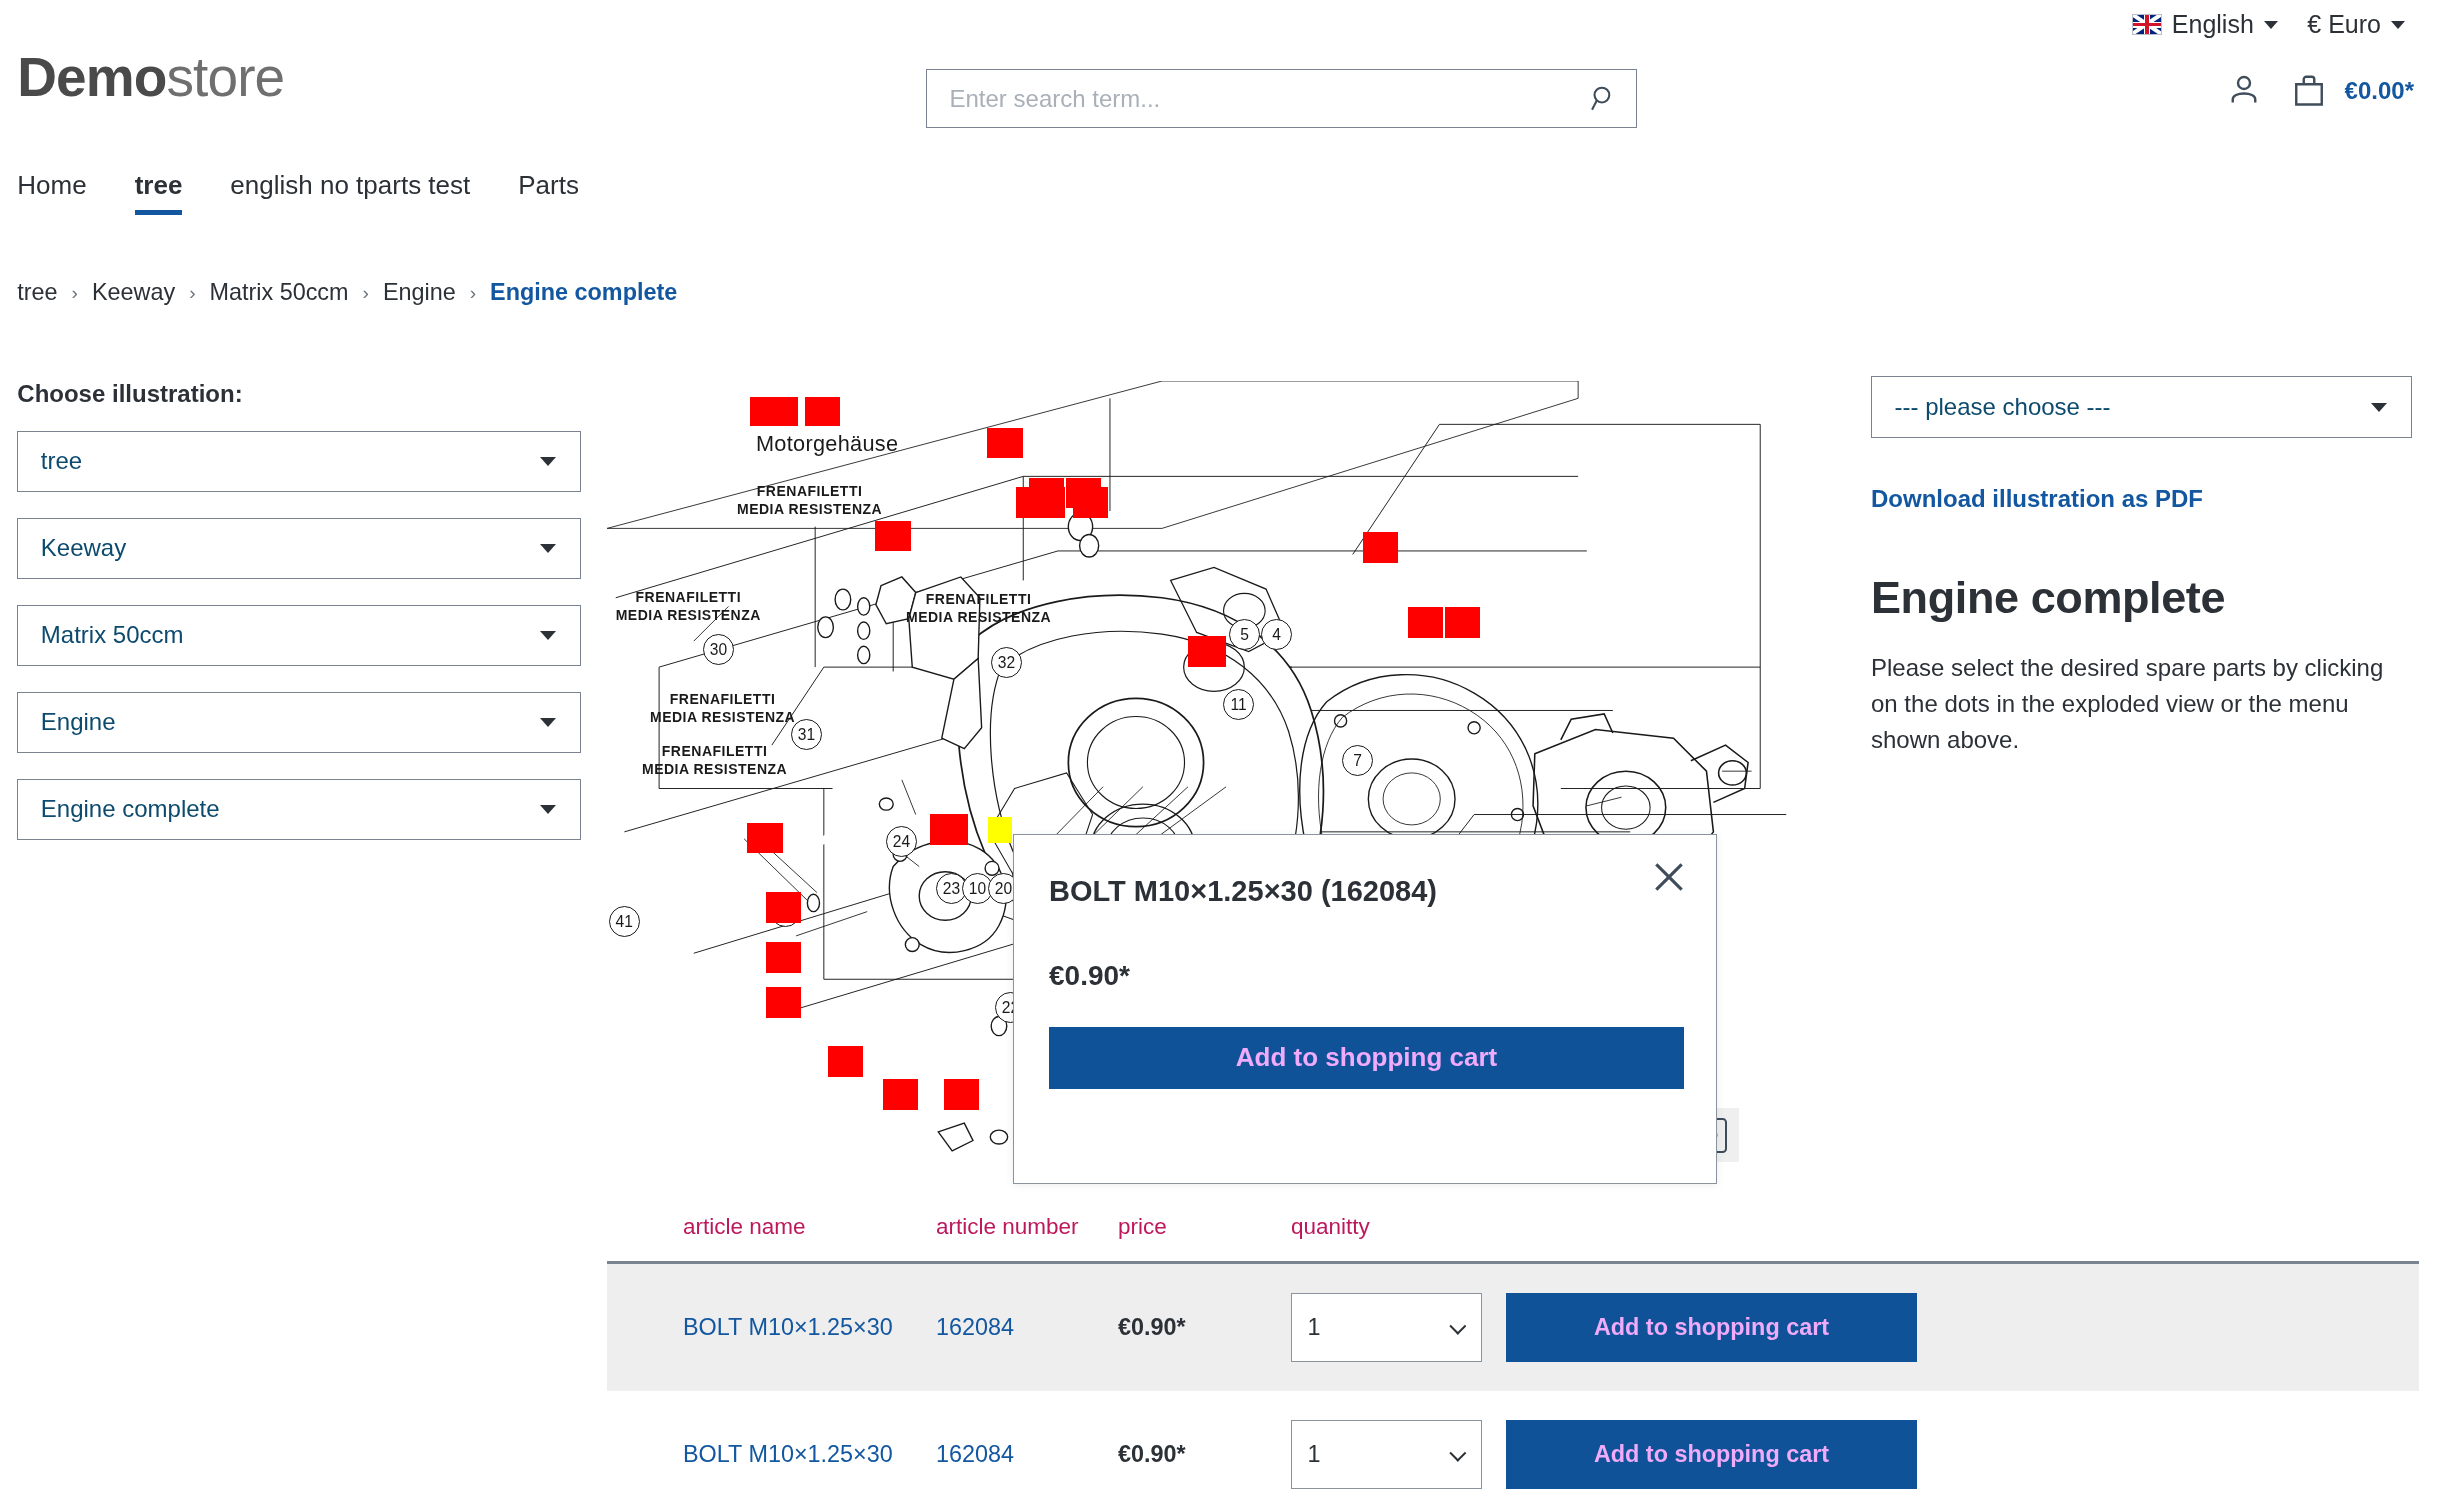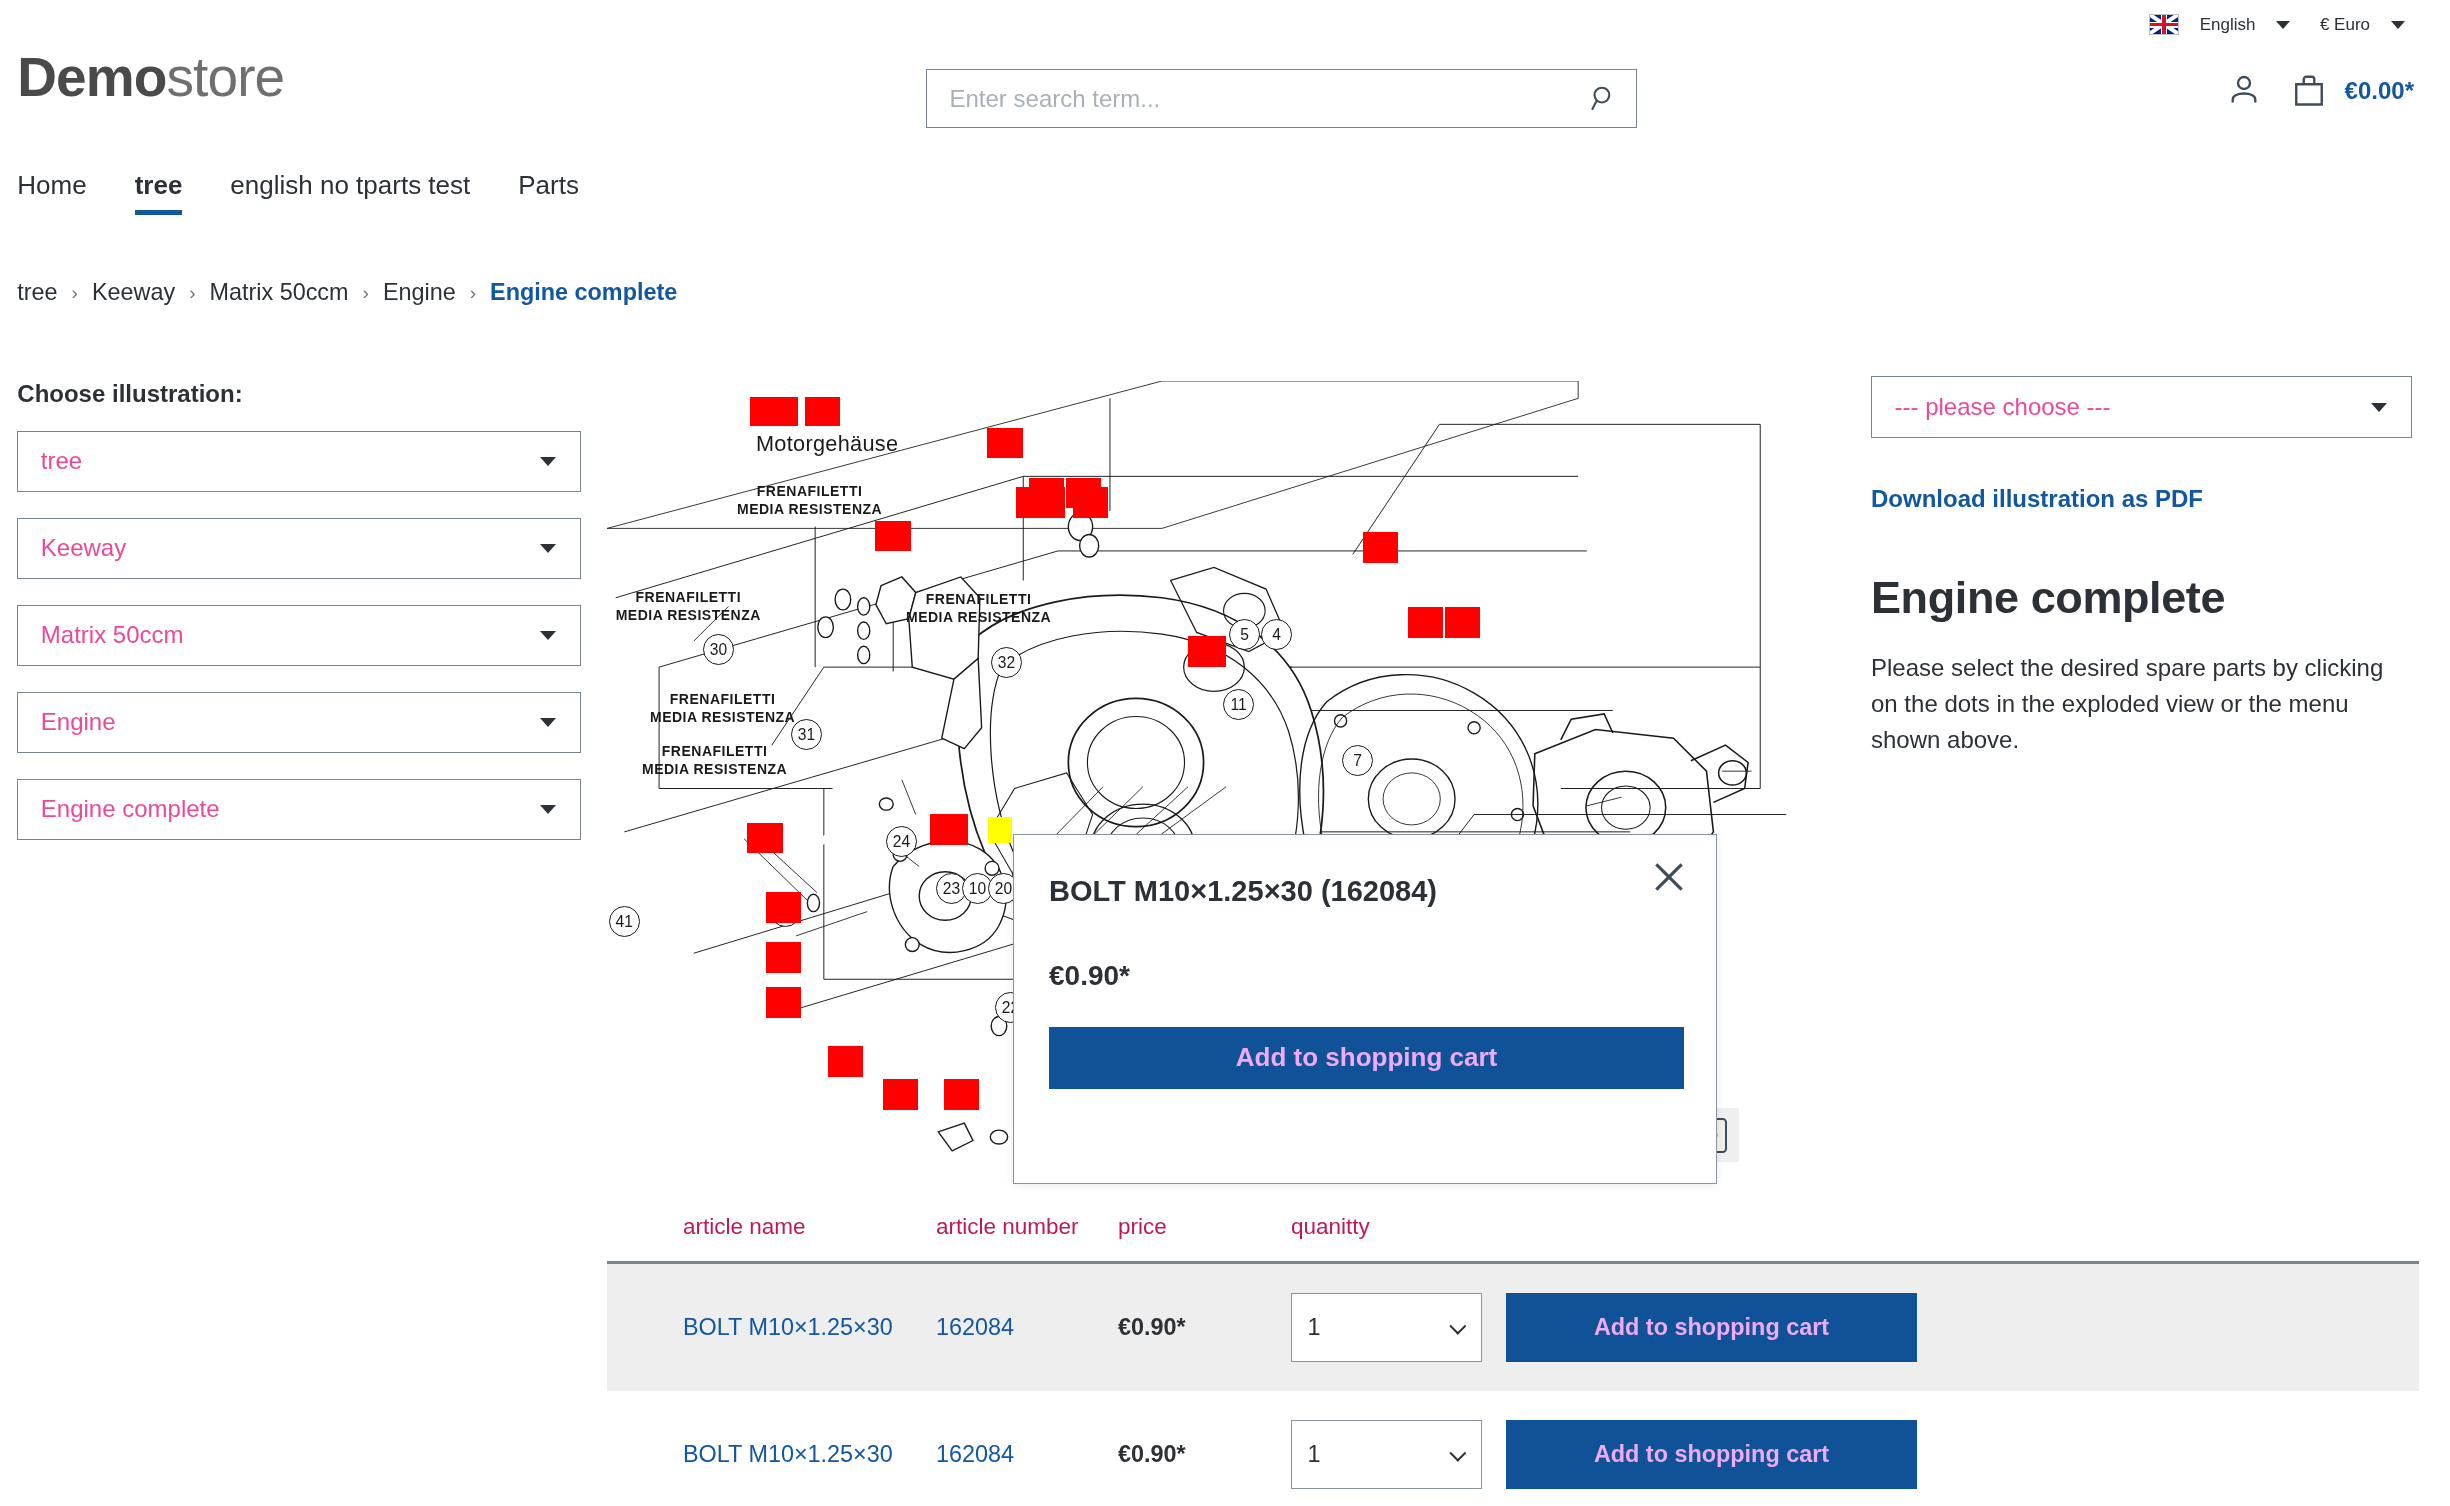--- a/index.html
+++ b/index.html
@@ -12,22 +12,22 @@
   }
   .page { position: relative; width: 2450px; height: 1507px; overflow: hidden; }
 
   
   .topbar {
     position: absolute; top: 0; left: 0; right: 0; height: 49px;
     display: flex; justify-content: flex-end; align-items: center;
     padding-right: 45px; gap: 29.5px;
   }
   .topbar-item {
-    display: flex; align-items: center; gap: 21px;
-    font-size: 17px; color: #2b3137; cursor: pointer;
+    display: flex; align-items: center; gap: 10px;
+    font-size: 25px; color: #2b3137; cursor: pointer;
   }
   .flag {
     width: 29.5px; height: 21px; position: relative; display: inline-block;
     background: #00247d; overflow: hidden; border: 0.9px solid #b9c0c7;
   }
   .flag::before, .flag::after {
     content: ""; position: absolute; left: 50%; top: -40%;
     width: 4.3px; height: 180%; background: #fff;
     transform-origin: center;
   }
@@ -95,21 +95,21 @@
   .crumb.last { color: #1257a0; font-weight: bold; cursor: default; }
   .crumb-sep { color: #6a737d; margin: 0 14px; font-size: 19px; }
 
   
   .sidebar { position: absolute; left: 17.3px; top: 380px; width: 564px; }
   .sidebar-title { font-size: 24px; font-weight: bold; margin-bottom: 22.5px; color: #2b3137; }
   .sel {
     position: relative; width: 564px; height: 61px; margin-bottom: 26px;
     border: 0.9px solid #798490; background: #fff;
     display: flex; align-items: center; padding: 0 22.5px;
-    font-size: 24px; color: #ec4899; cursor: pointer;
+    font-size: 24px; color: #0c4a6e; cursor: pointer;
   }
   .sel .arrow {
     position: absolute; right: 24px; top: 50%; margin-top: -4.3px;
     width: 0; height: 0; border-left: 8.7px solid transparent;
     border-right: 8.7px solid transparent; border-top: 9.5px solid #2b3137;
   }
 
   
   .illus {
     position: absolute; left: 607px; top: 381px;

